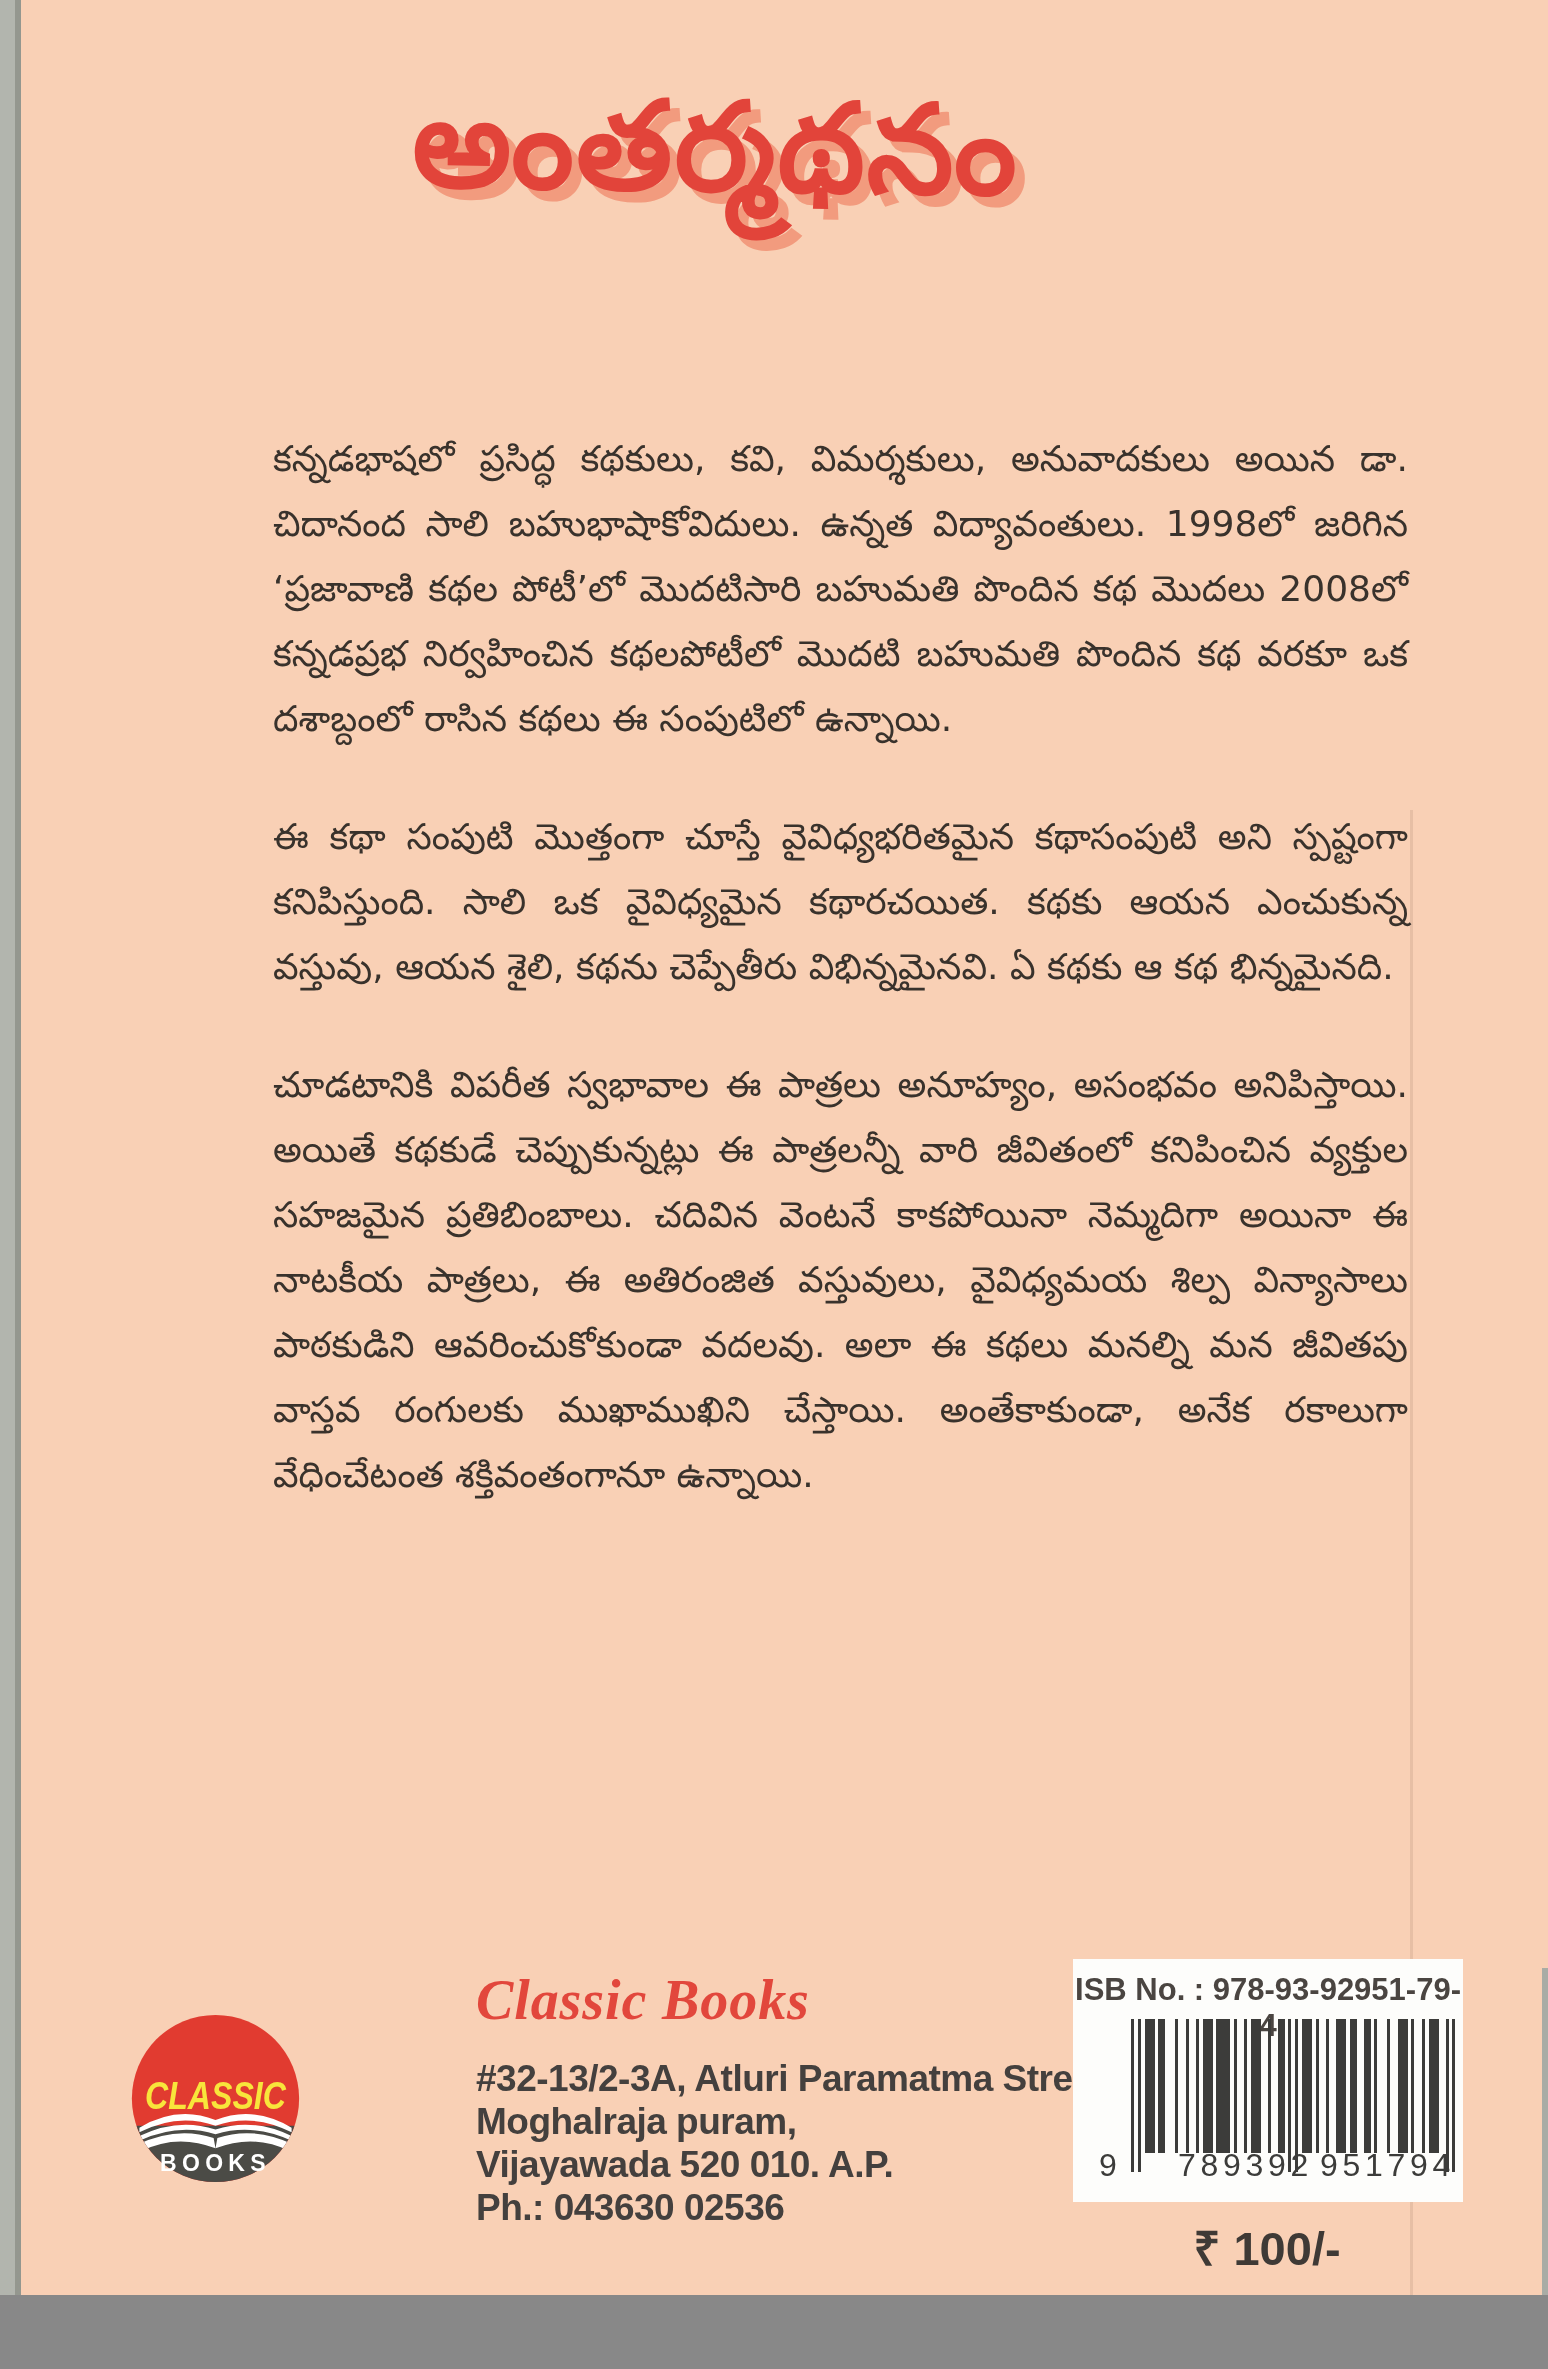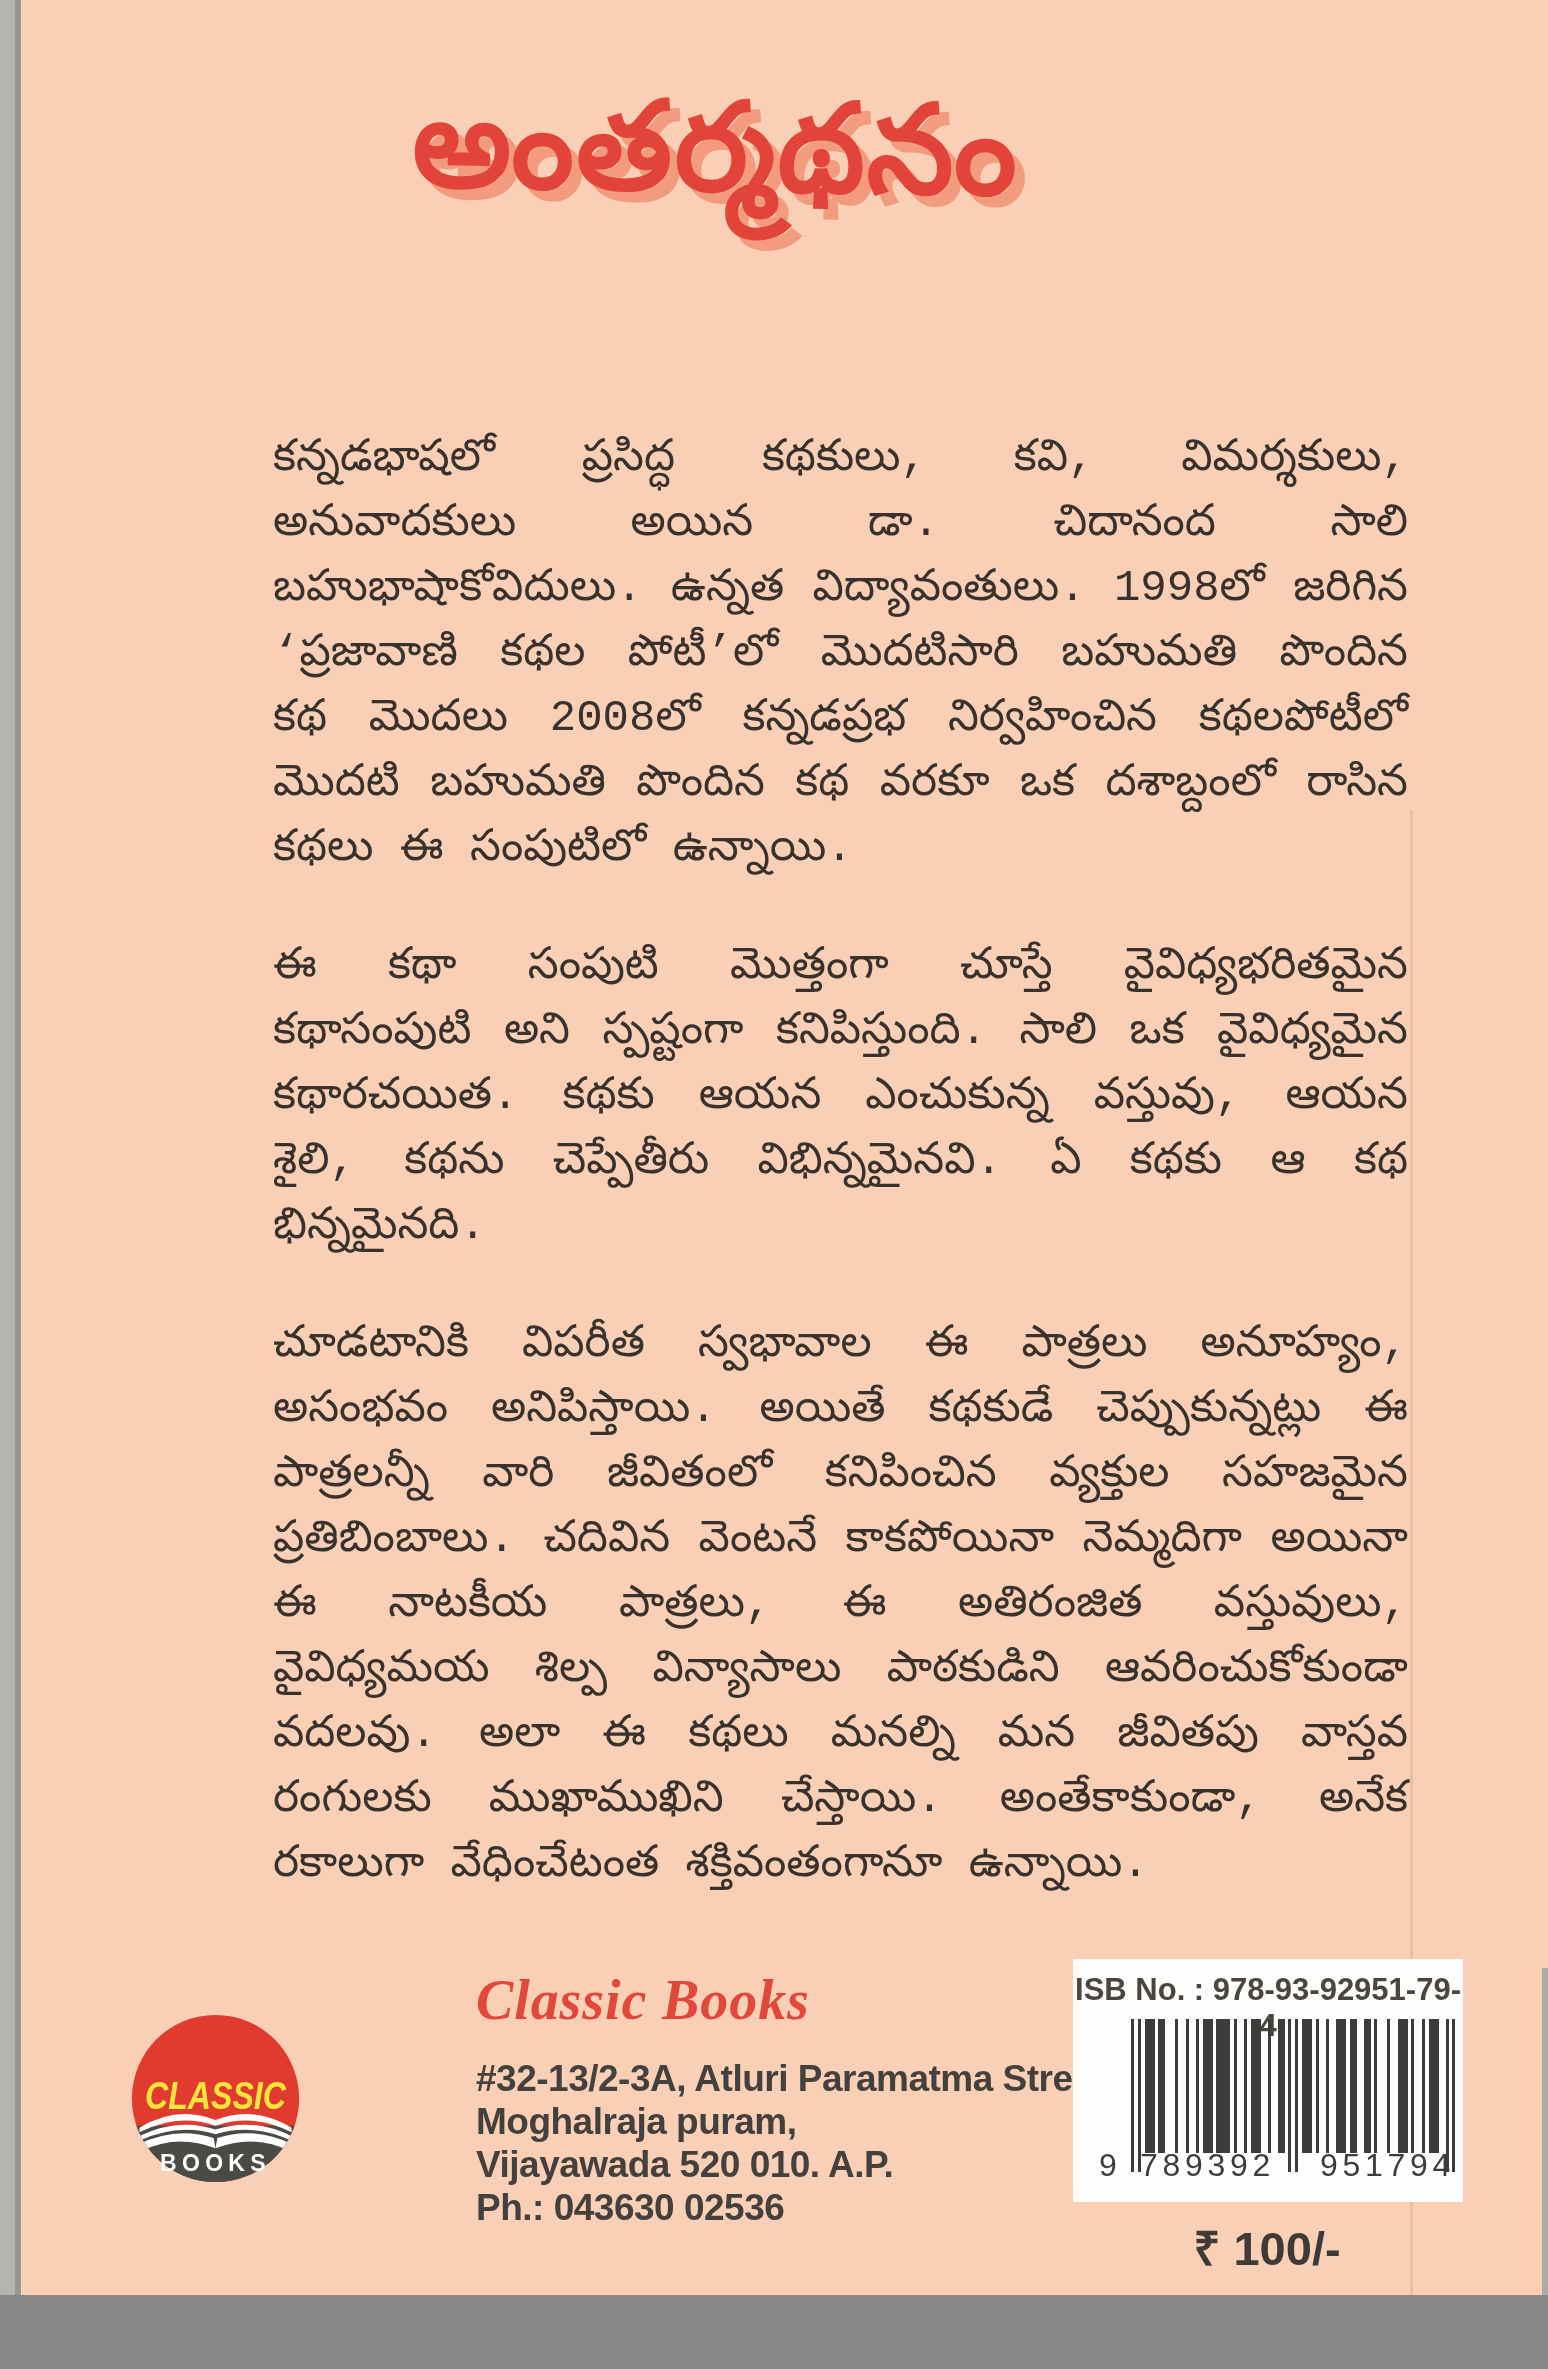--- a/index.html
+++ b/index.html
@@ -53,24 +53,23 @@
     transform:rotate(0.8deg);
   }
   .subtitle{
     position:absolute;left:932px;top:243px;width:207px;
     text-align:center;
     font-size:62px;font-weight:600;color:#3f3935;
   }
   
   .body-text{
     position:absolute;left:273px;top:426px;width:1135px;
-    font-size:44px;line-height:65px;
+    font-size:36px;line-height:65px;
     color:var(--body-text);
     text-align:justify;
-    font-family:Liberation Mono, monospace;
   }
   .body-text p{margin-bottom:53px;}
   
   .logo{position:absolute;left:130px;top:2013px;}
   .pub-name{
     position:absolute;left:476px;top:1968px;
     font-family:"Liberation Serif",serif;
     font-style:italic;font-weight:bold;
     font-size:56px;color:var(--publisher-red);
     letter-spacing:0.9px;
@@ -98,21 +97,21 @@
   .barcode .bar{
     position:absolute;top:0;height:134px;background:#3c3c3a;
   }
   .barcode .bar.tall{height:153px;}
   .bc-digit{
     position:absolute;top:128px;
     font-family:"Liberation Sans",sans-serif;
     font-size:32px;color:#3c3c3a;
   }
   .bc-d0{left:-32px;}
-  .bc-d1{left:9px;width:143px;text-align:left;letter-spacing:4.7px;}
+  .bc-d1{left:39px;width:143px;text-align:right;letter-spacing:4.7px;}
   .bc-d2{left:181px;width:143px;text-align:right;letter-spacing:4.7px;}
   .price{
     position:absolute;left:1073px;top:2215px;width:390px;
     text-align:center;padding-right:1.9px;
     font-family:"Liberation Sans",sans-serif;
     font-size:47px;font-weight:600;color:#3f3a36;
   }
   
   .watermark{
     position:absolute;left:3.8px;top:2296px;

